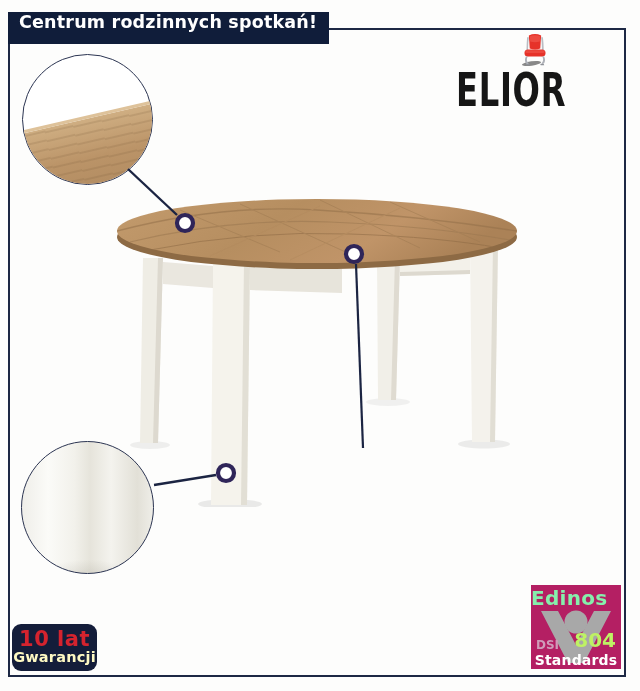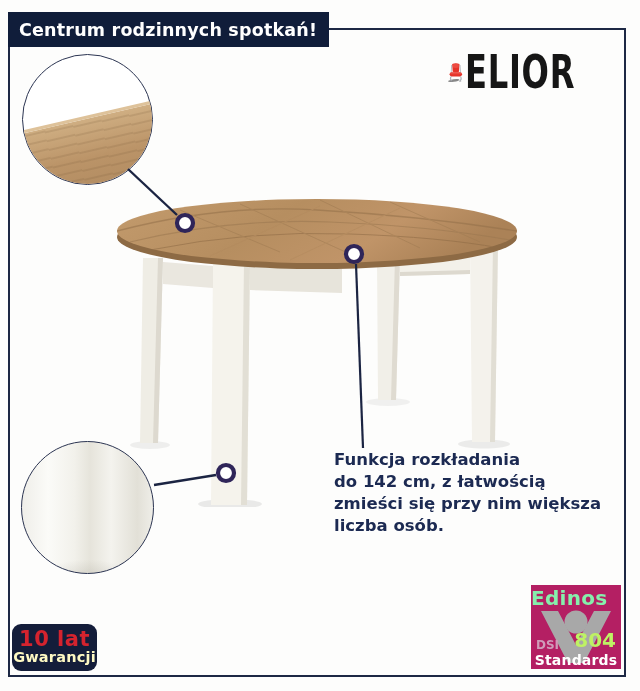--- a/index.html
+++ b/index.html
@@ -4,27 +4,27 @@
 <style>
   html,body{margin:0;padding:0;background:#ffffff;}
   #canvas{position:relative;width:640px;height:691px;background:#fdfdfc;overflow:hidden;
           font-family:"DejaVu Sans","Liberation Sans",sans-serif;}
 
   
   .frame{position:absolute;left:8px;top:28px;width:618px;height:649px;
          border:2px solid #1d2844;box-sizing:border-box;background:transparent;}
 
   
-  .banner{position:absolute;left:8px;top:12px;height:35px;display:flex;align-items:center;
+  .banner{position:absolute;left:8px;top:12px;height:19px;display:flex;align-items:center;
           background:#101d3a;color:#ffffff;font-size:17.5px;font-weight:700;
-          padding:0 12px 0 11px;letter-spacing:.2px;white-space:nowrap;z-index:6;}
+          padding:0 12px 13px 11px;letter-spacing:.2px;white-space:nowrap;z-index:6;}
 
   
   .elior{position:absolute;left:447px;top:31px;width:175px;height:82px;display:flex;
-         align-items:center;z-index:5;}
+         align-items:center;z-index:5;flex-direction:column;}
   .elior .wordmark{font-size:46px;font-weight:800;color:#161616;letter-spacing:1px;
          transform:scale(.70,1.02);transform-origin:left center;line-height:1;}
 
   
   .note{position:absolute;color:#1c2a52;font-weight:700;font-size:16.5px;line-height:1.34;
         white-space:pre-line;z-index:6;}
   .note.top{left:188px;top:56px;width:270px;}
   .note.middle{left:334px;top:449px;width:300px;}
   .note.bottom{left:117px;top:586px;width:440px;}
 
@@ -84,24 +84,20 @@
       <rect x="10" y="42" width="48" height="16" rx="8" fill="#e63229"></rect>
       <rect x="12" y="44" width="44" height="6" rx="3" fill="#f0564c" opacity=".6"></rect>
       <path d="M13 58 Q8 70 16 76 L20 74 Q13 69 17 58 Z" fill="#aeb1b8"></path>
       <path d="M55 58 Q60 70 52 76 L48 74 Q55 69 51 58 Z" fill="#aeb1b8"></path>
       <path d="M14 75 L22 75 L21 78 L13 78 Z" fill="#8f9298"></path>
       <path d="M46 75 L54 75 L55 78 L47 78 Z" fill="#8f9298"></path>
     </svg>
     <div class="wordmark">ELIOR</div>
   </div>
 
-  <div class="note middle">Funkcja rozkładania
-do 142 cm, z łatwością
-zmieści się przy nim większa
-liczba osób.</div>
 
   <svg class="abs-svg" style="left:90px;top:192px;" width="450" height="315" viewBox="0 0 450 315">
     <defs>
       <linearGradient id="wood" x1="0" y1="0" x2="1" y2="0.25">
         <stop offset="0" stop-color="#c39b6d"></stop>
         <stop offset="0.45" stop-color="#b68e60"></stop>
         <stop offset="0.75" stop-color="#c09468"></stop>
         <stop offset="1" stop-color="#ab8257"></stop>
       </linearGradient>
       <clipPath id="topclip">

